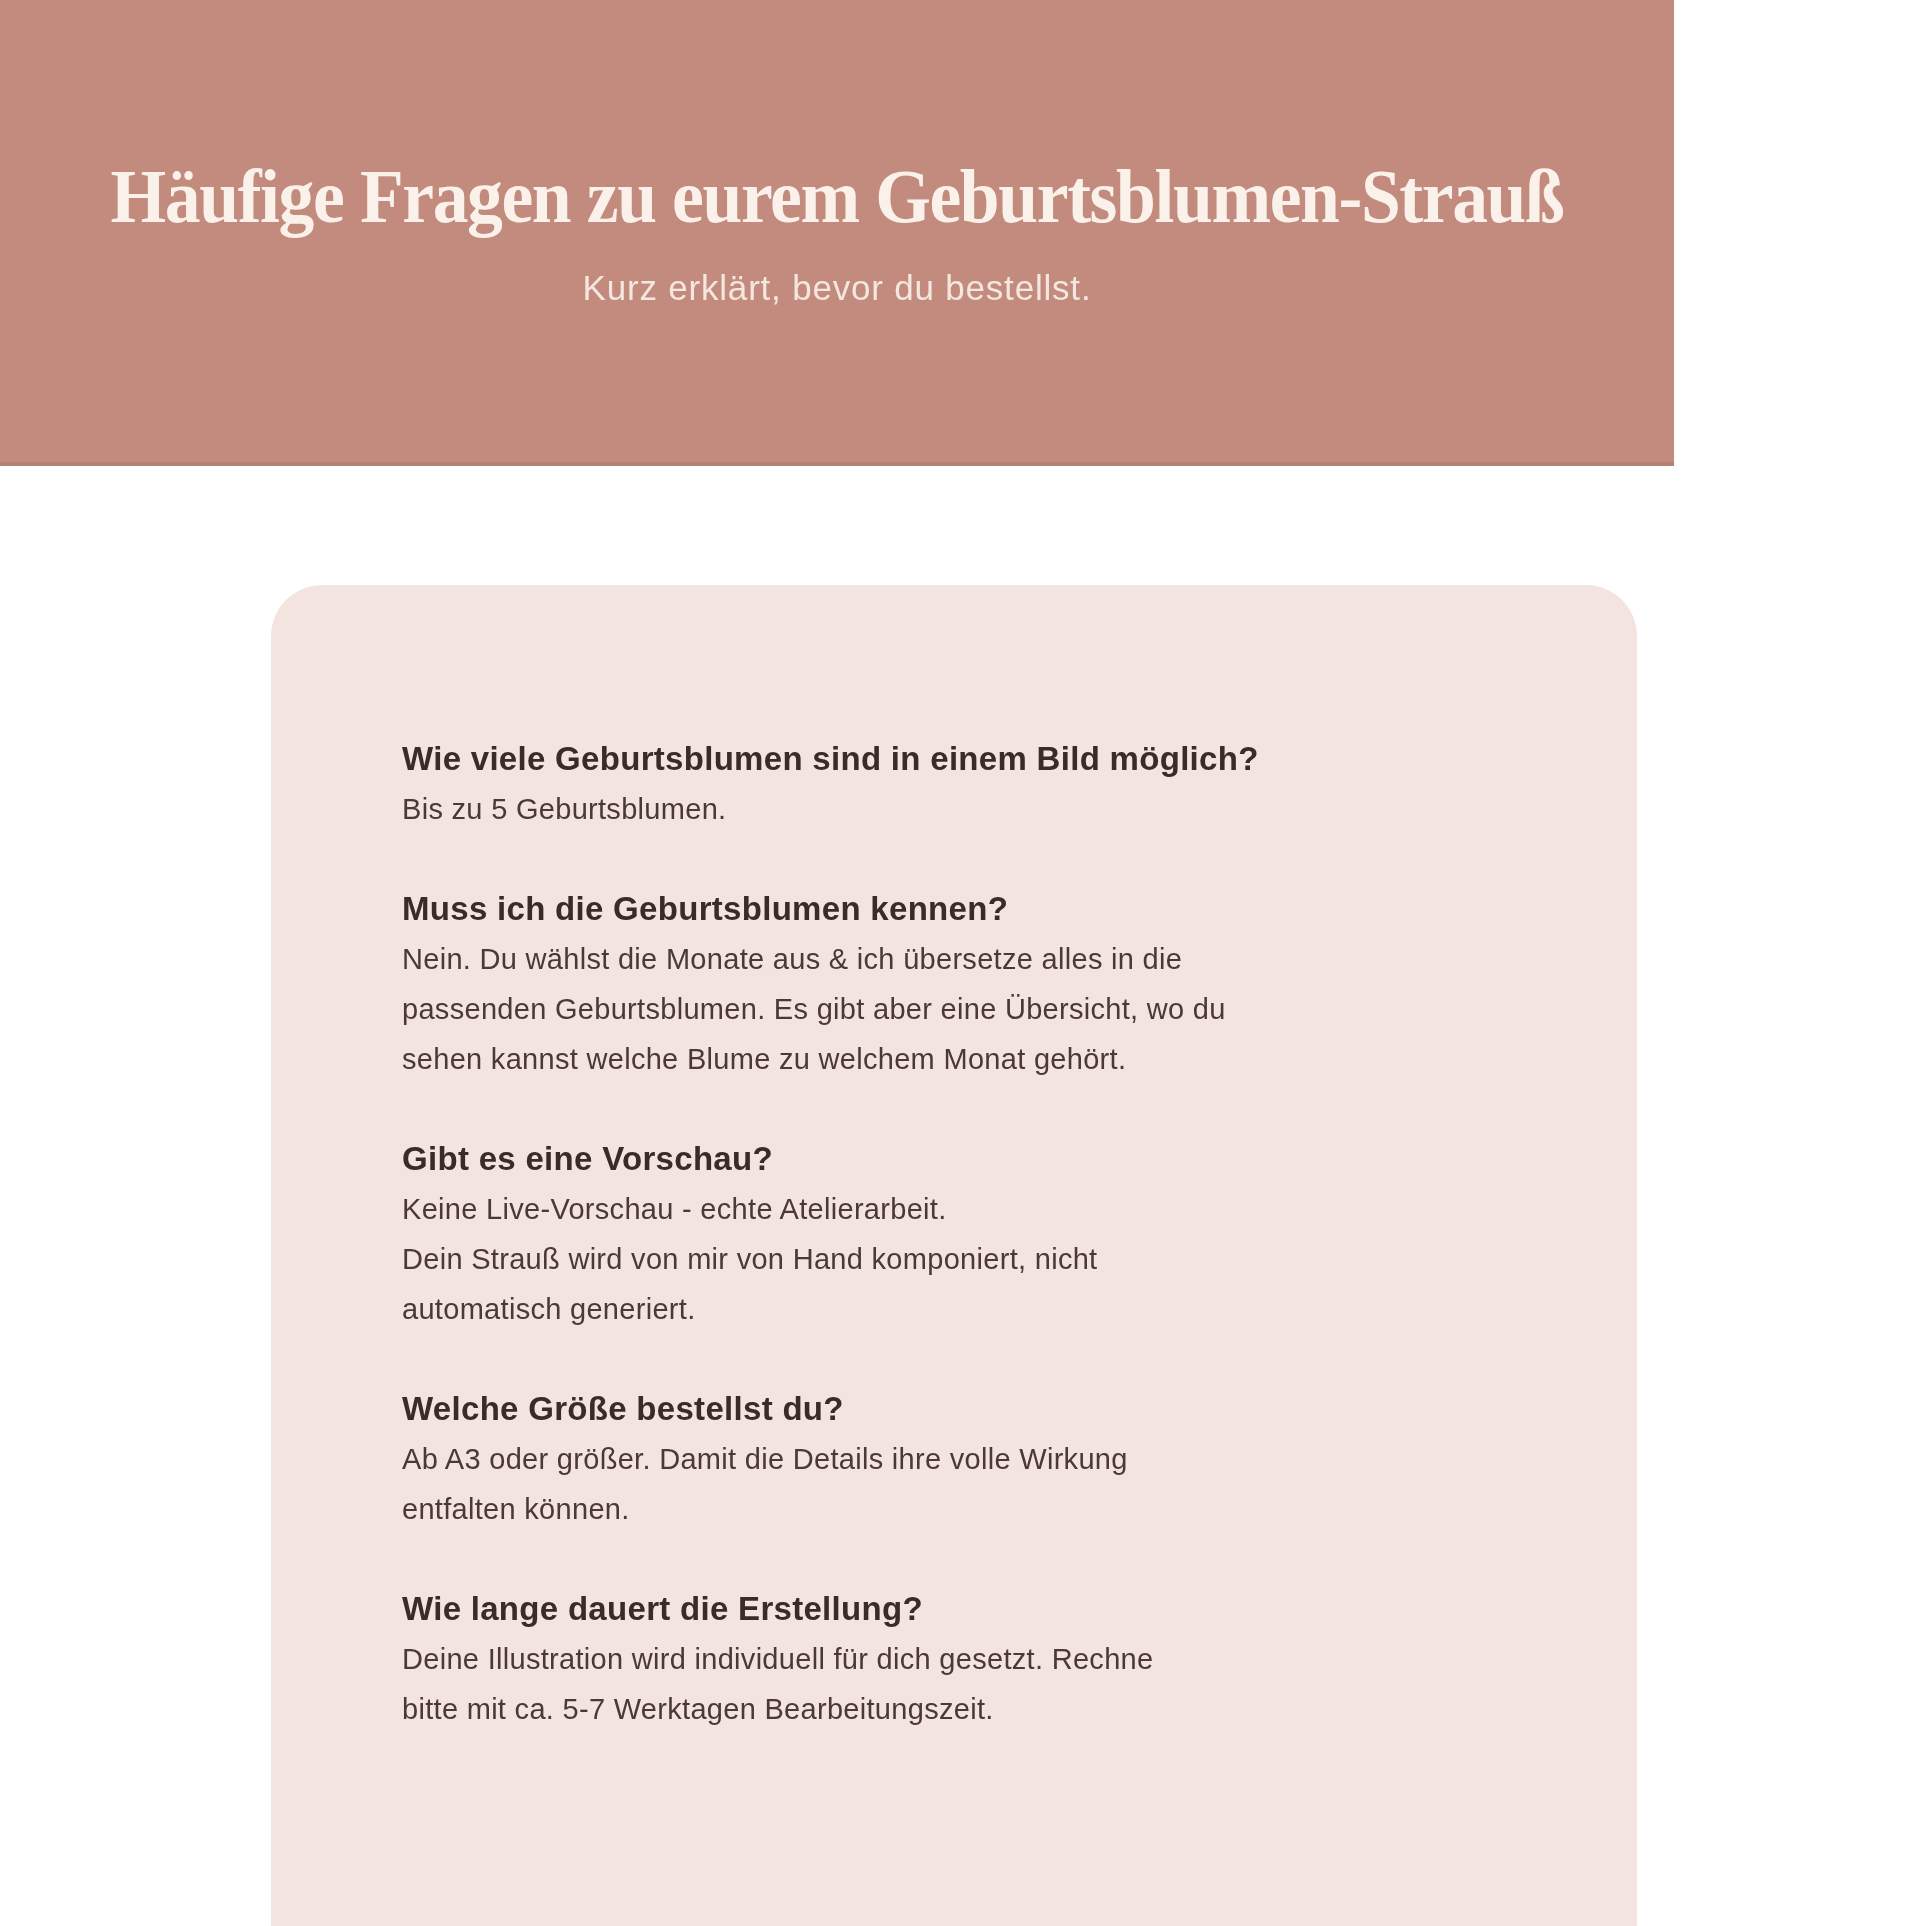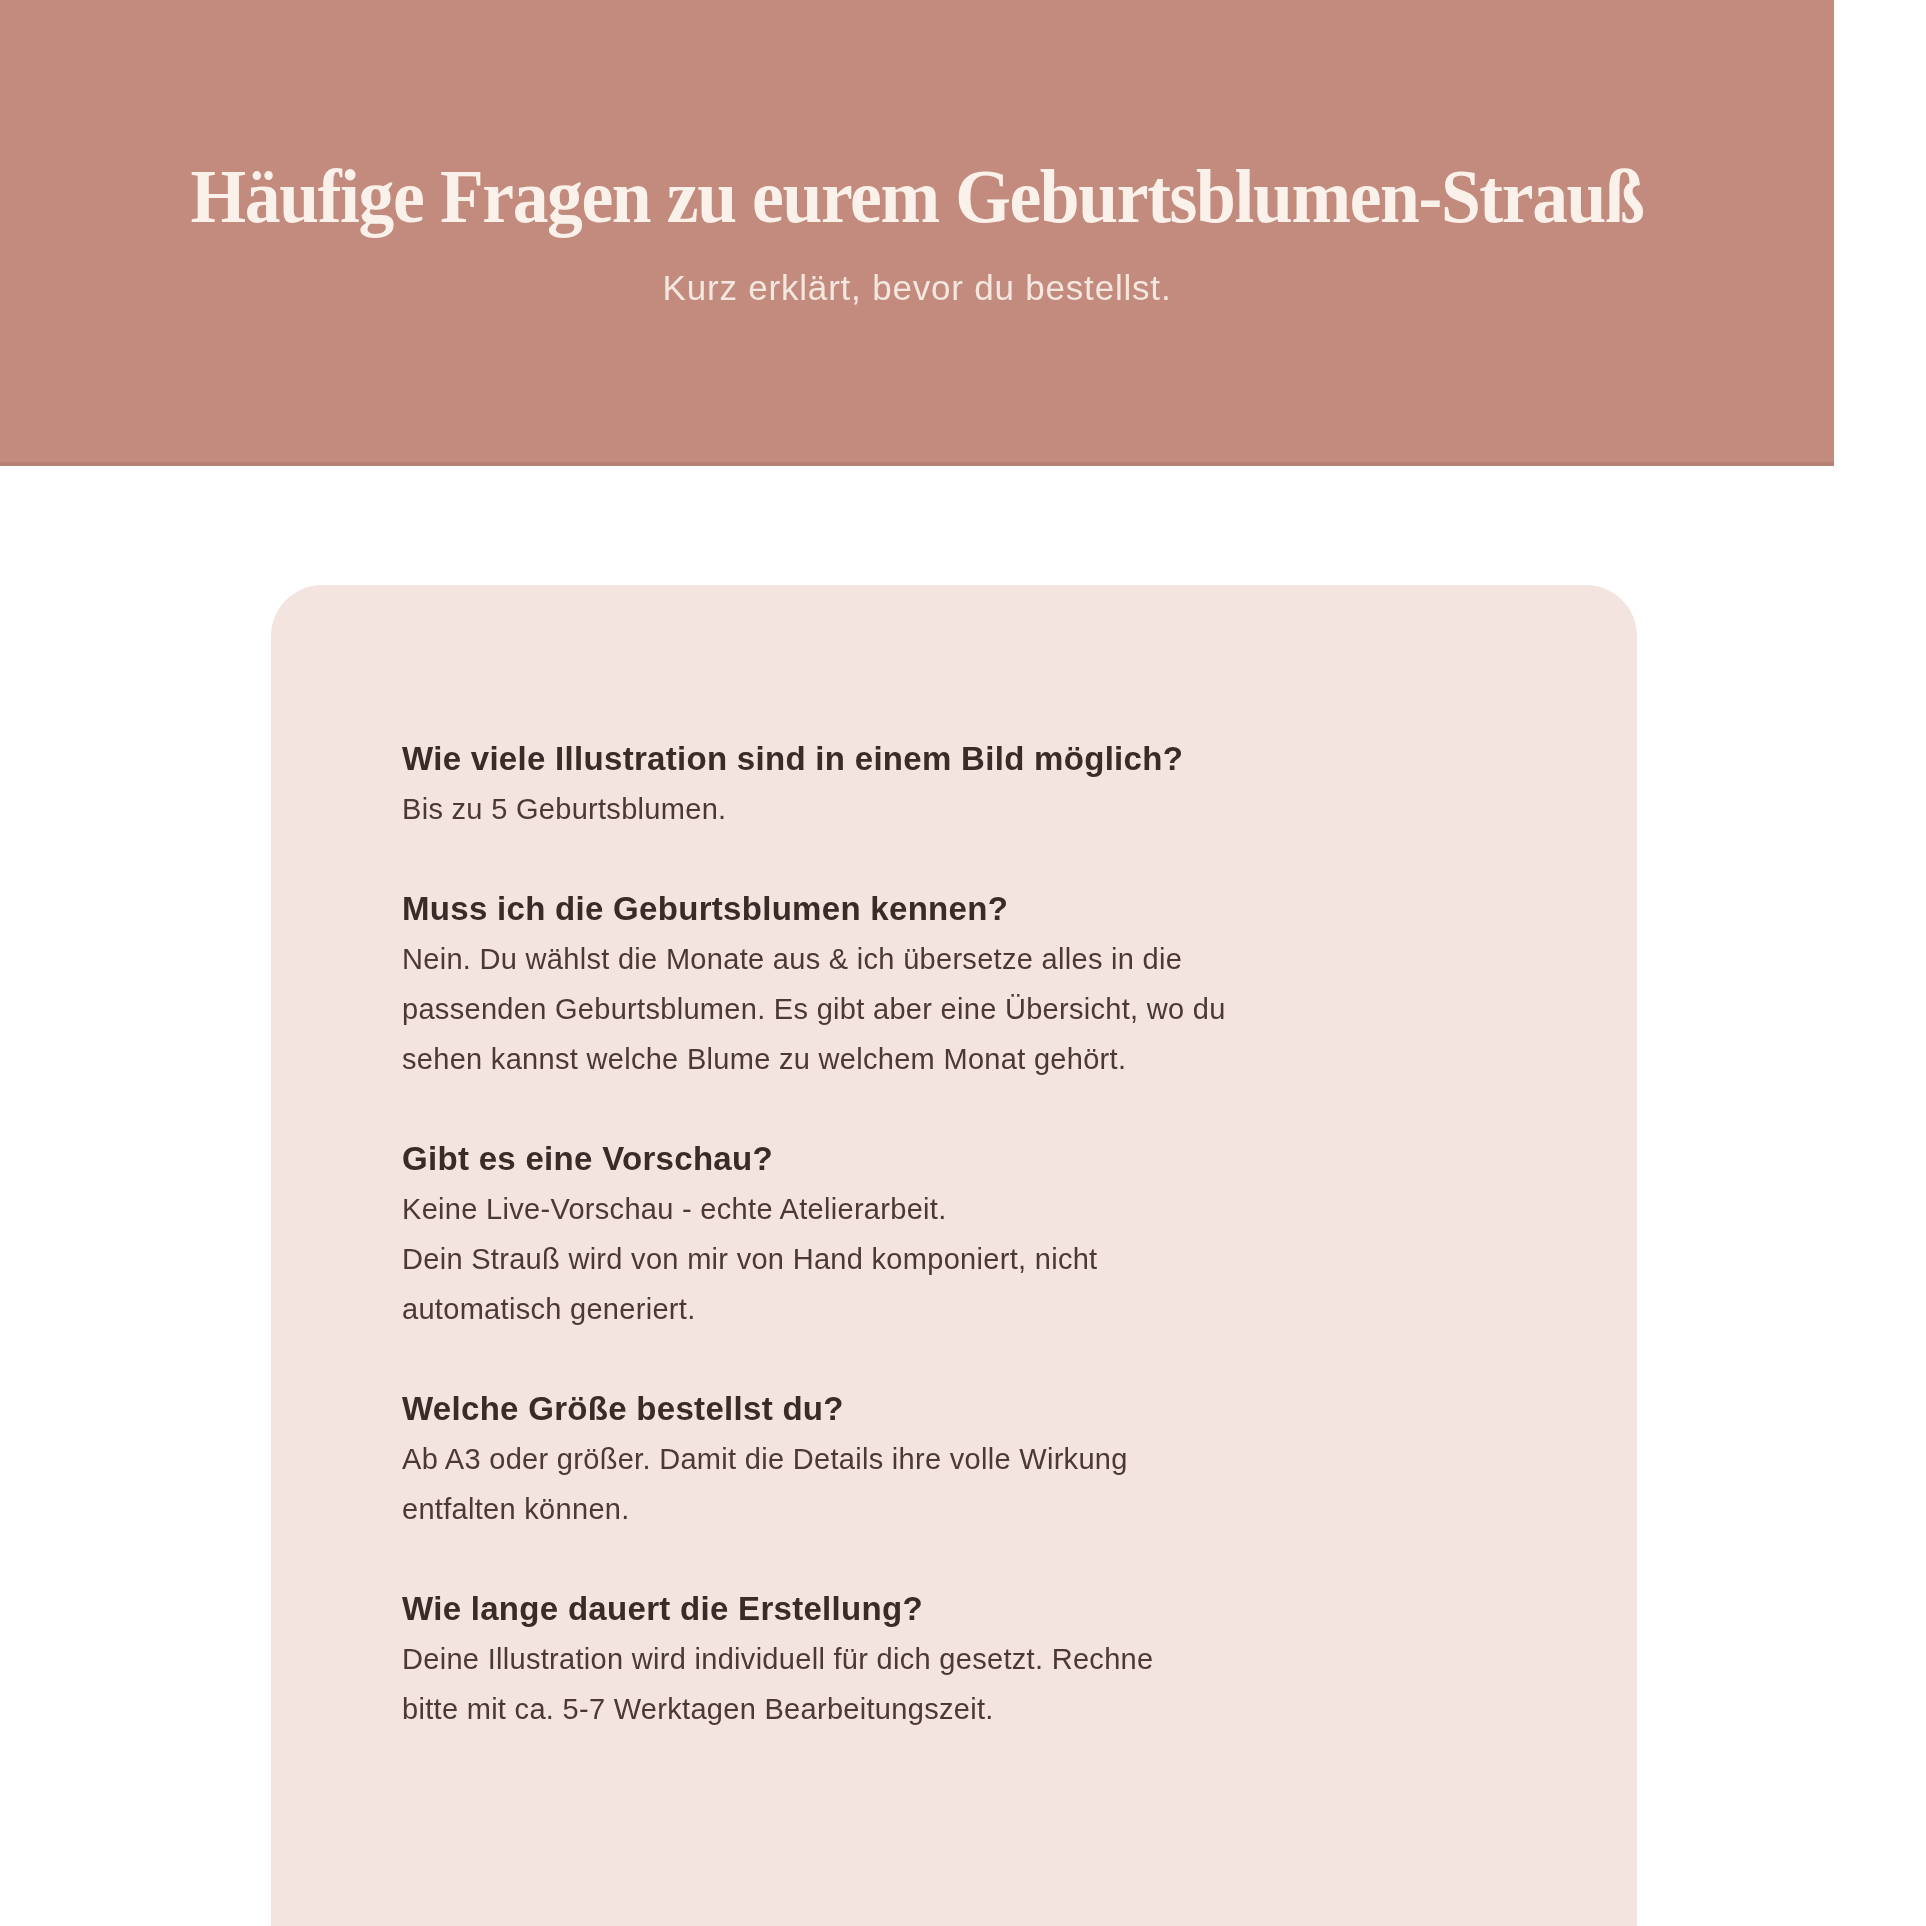--- a/index.html
+++ b/index.html
@@ -8,21 +8,21 @@
   }
   body {
     width: 1926px;
     height: 1926px;
     overflow: hidden;
     background: var(--page-bg, #ffffff);
     font-family: "Liberation Sans", sans-serif;
   }
   .hero {
     box-sizing: border-box;
-    width: 1834px;
+    width: 1674px;
     height: 466px;
     background: var(--band-bg, #c28b7d);
     border-bottom: 4.1px solid rgba(0,0,0,0.07);
     text-align: center;
     padding-top: 152px;
   }
   .hero-title {
     margin: 0;
     font-family: "Liberation Serif", serif;
     font-weight: 700;
@@ -85,21 +85,21 @@
 
   <header class="hero">
     <h1 class="hero-title">Häufige Fragen zu eurem Geburtsblumen-Strauß</h1>
     <p class="hero-subtitle">Kurz erklärt, bevor du bestellst.</p>
   </header>
 
   <main class="main-area">
     <section class="faq-card">
       <div class="faq-list">
   <div class="faq-item">
-    <h2 class="faq-question">Wie viele Illustration sind in einem Bild möglich?</h2>
+    <h2 class="faq-question">Wie viele Geburtsblumen sind in einem Bild möglich?</h2>
     <p class="faq-answer">Bis zu 5 Geburtsblumen.</p>
   </div>
 
   <div class="faq-item">
     <h2 class="faq-question">Muss ich die Geburtsblumen kennen?</h2>
     <p class="faq-answer">Nein. Du wählst die Monate aus &amp; ich übersetze alles in die
 passenden Geburtsblumen. Es gibt aber eine Übersicht, wo du
 sehen kannst welche Blume zu welchem Monat gehört.</p>
   </div>
 

